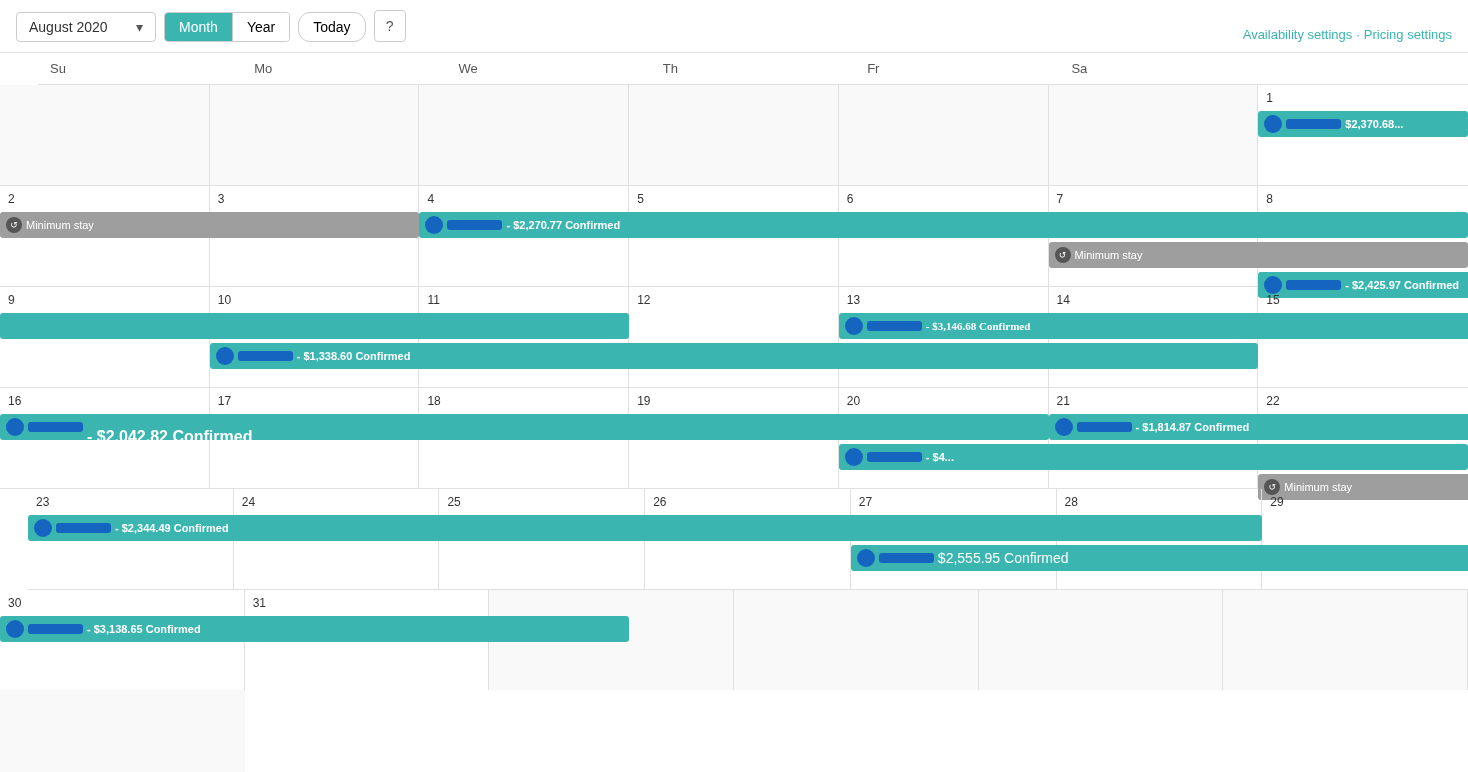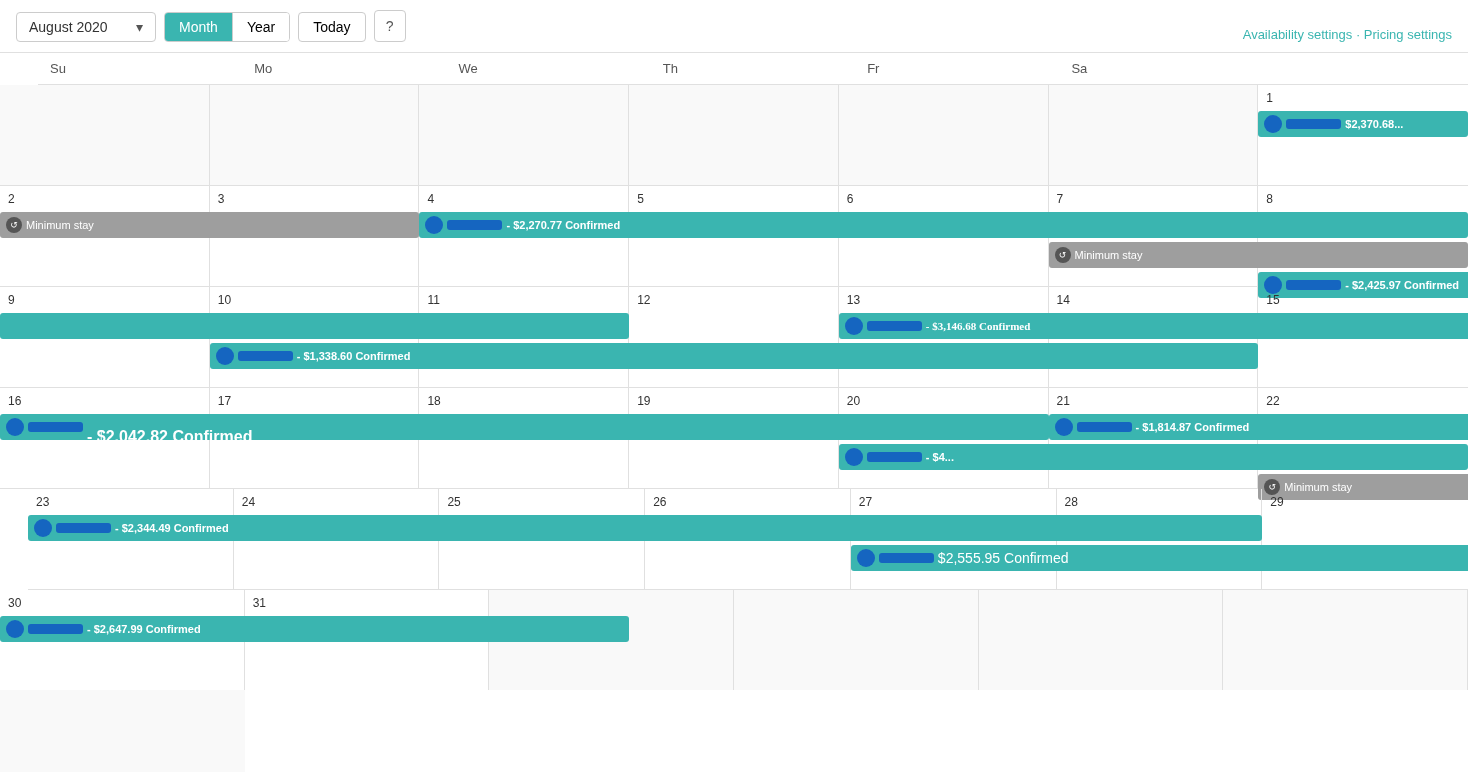--- a/index.html
+++ b/index.html
@@ -52,21 +52,21 @@
       color: #fff;
     }
 
     .view-btn:not(:last-child) {
       border-right: 1px solid #ccc;
     }
 
     .today-btn {
       padding: 6px 14px;
       border: 1px solid #ccc;
-      border-radius: 4px;
+      border-radius: 12px;
       background: #fff;
       cursor: pointer;
       font-size: 14px;
     }
 
     .help-btn {
       width: 32px;
       height: 32px;
       border: 1px solid #ccc;
       border-radius: 4px;
@@ -371,17 +371,17 @@
       </div>
       <div class="week-cell empty-cell" style="min-height: 100px; border-right: 1px solid rgb(224, 224, 224); padding-top: 4px;"></div>
       <div class="week-cell empty-cell" style="min-height: 100px; border-right: 1px solid rgb(224, 224, 224); padding-top: 4px;"></div>
       <div class="week-cell empty-cell" style="min-height: 100px; border-right: 1px solid rgb(224, 224, 224); padding-top: 4px;"></div>
       <div class="week-cell empty-cell" style="min-height: 100px; border-right: 1px solid rgb(224, 224, 224); padding-top: 4px;"></div>
       <div class="week-cell empty-cell" style="min-height: 100px; border-right: none; padding-top: 4px;"></div>
       <div style="position: absolute; top: 0px; left: 0px; right: 0px; pointer-events: none;">
         <div class="event-bar teal" style="left: 0%; width: 42.8571%; top: 26px; pointer-events: auto;">
           <div style="width: 18px; height: 18px; border-radius: 50%; background: rgb(21, 101, 192); flex-shrink: 0;"></div>
           <div style="background: rgb(21, 101, 192); border-radius: 3px; width: 55px; height: 10px; flex-shrink: 0;"></div>
-          <span style="font-size: 11px; color: rgb(255, 255, 255); font-weight: 600; white-space: nowrap;">- $2,647.99  Confirmed</span>
+          <span style="font-size: 11px; color: rgb(255, 255, 255); font-weight: 600; white-space: nowrap;">- $3,138.65  Confirmed</span>
         </div>
       </div>
     </div>
   </div>
 
 </body></html>

